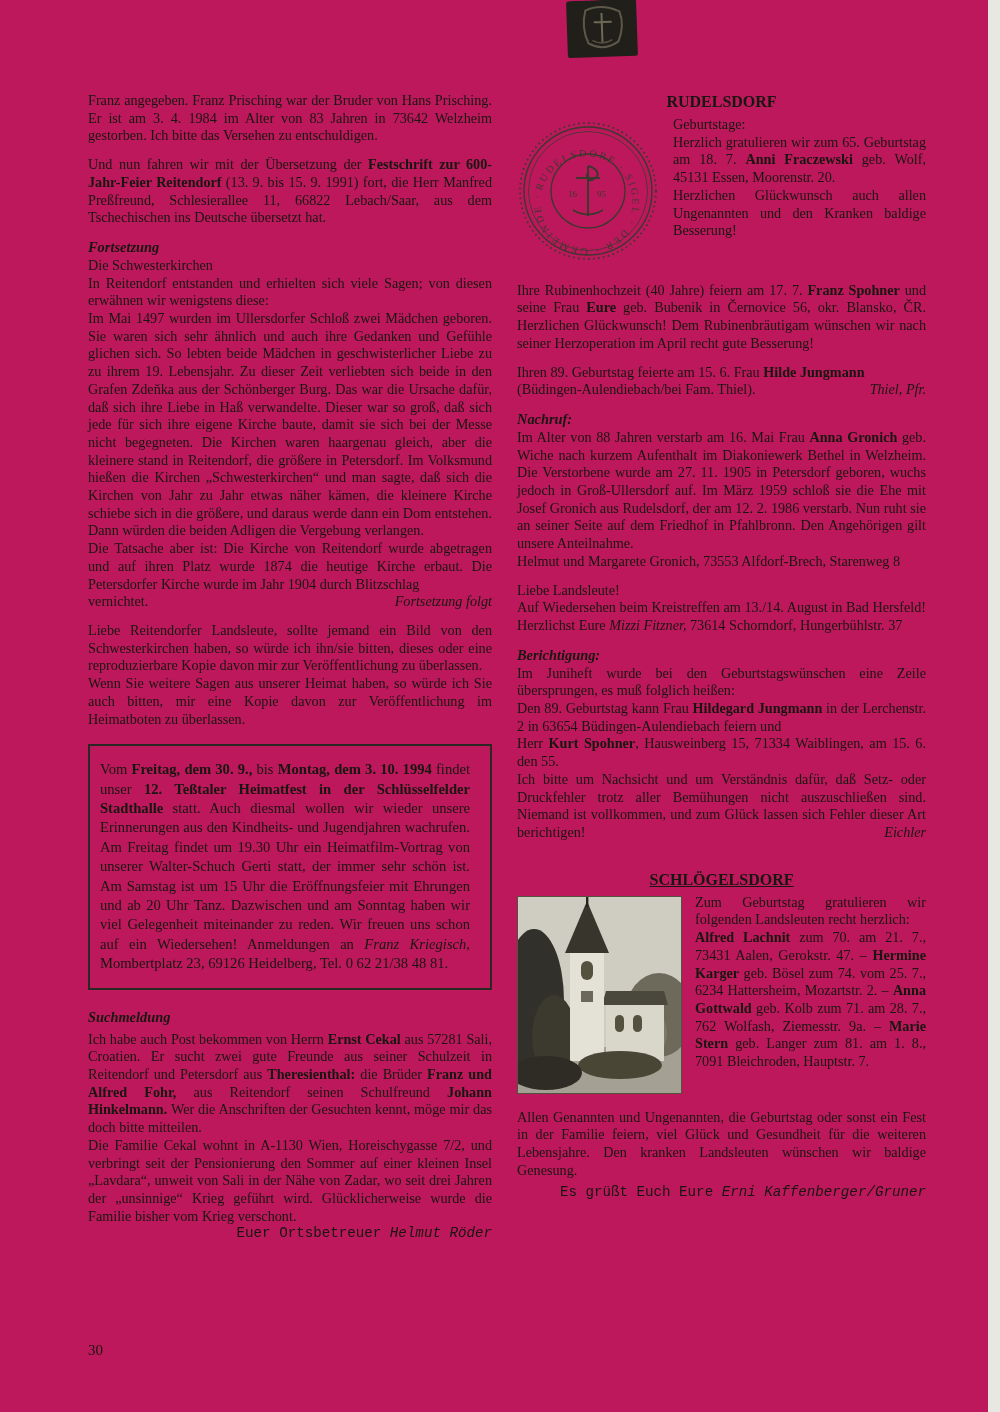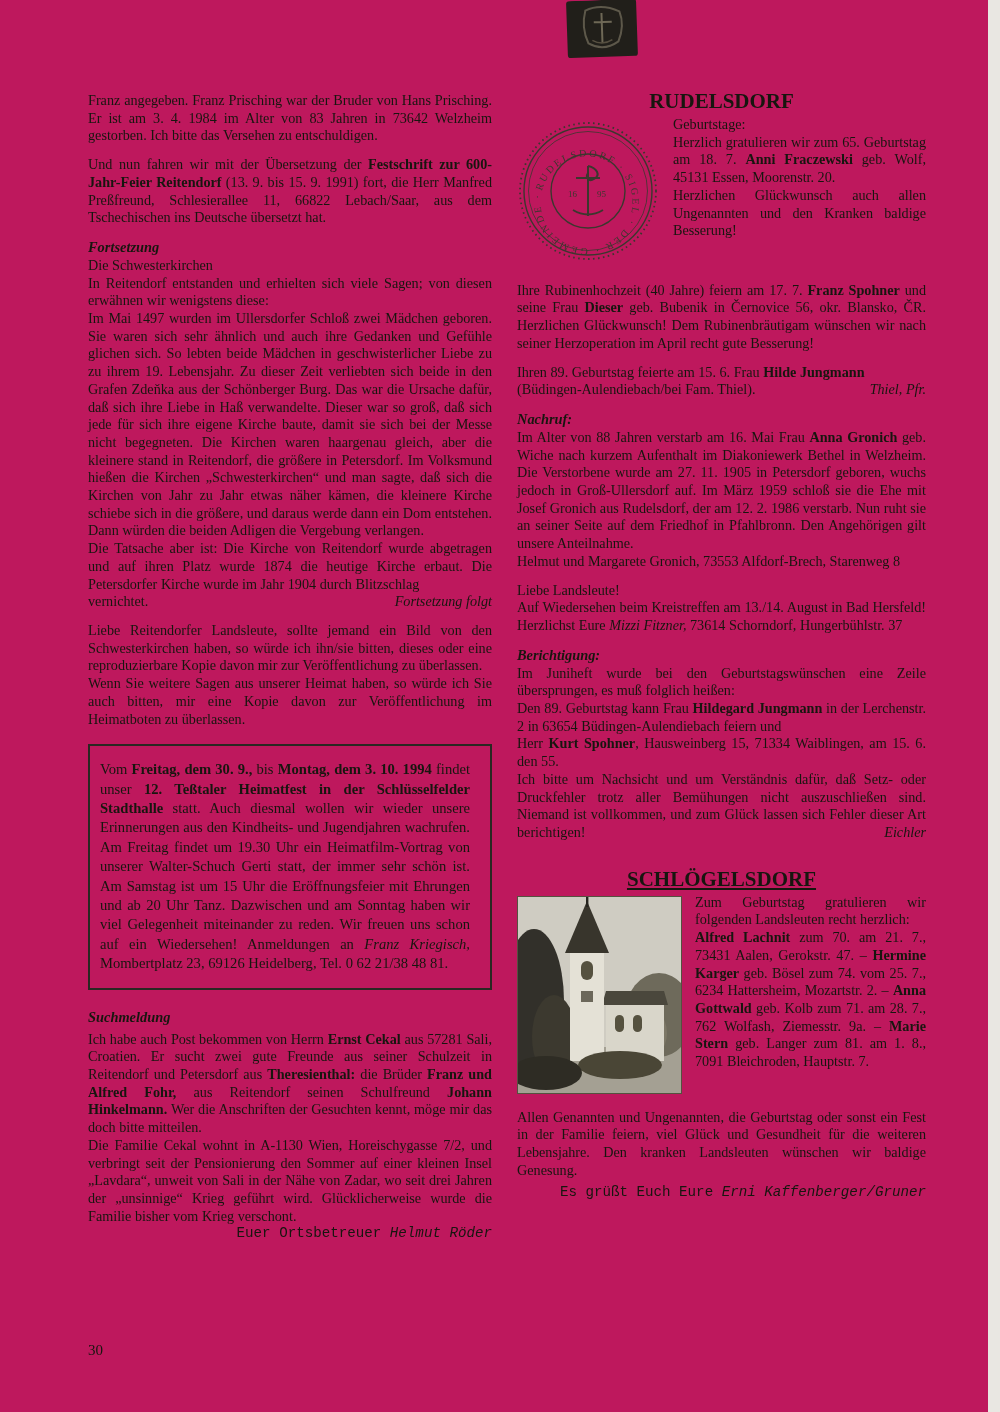--- a/index.html
+++ b/index.html
@@ -15,21 +15,21 @@
     font-size: 14.2px;
     line-height: 17.7px;
   }
   .col { position: absolute; top: 92px; }
   .col-left  { left: 88px;  width: 404px; }
   .col-right { left: 517px; width: 409px; }
   p { margin: 0; text-align: justify; hyphens: auto; }
   .gap    { margin-top: 11px; }
   .gap-sm { margin-top: 4px; }
   .gap-lg { margin-top: 28px; text-decoration: underline; }
-  h2 { margin: 0; font-size: 21px; line-height: 19px; font-weight: bold; text-align: center; }
+  h2 { margin: 0; font-size: 16px; line-height: 19px; font-weight: bold; text-align: center; }
   h3 { margin: 0; font-size: 14.4px; line-height: 19px; font-weight: bold; font-style: italic; }
   .b { font-weight: bold; }
   .i { font-style: italic; }
   .split { display: flex; justify-content: space-between; }
   .right-line { text-align: right; font-family: Liberation Mono, monospace; }
   .box {
     border: 2px solid #2a2822;
     padding: 14px 20px 14px 10px;
     margin: 16px 0 18px 0;
   }
@@ -108,21 +108,21 @@
           <text x="80" y="77" font-size="9" fill="#3b382e">95</text>
         </svg>
       </div>
       <div class="media-text">
         <p>Geburtstage:</p>
         <p>Herzlich gratulieren wir zum 65. Geburtstag am 18. 7. <span class="b">Anni Fraczewski</span> geb. Wolf, 45131 Essen, Moorenstr. 20.</p>
         <p>Herzlichen Glückwunsch auch allen Ungenannten und den Kranken baldige Besserung!</p>
       </div>
     </div>
 
-    <p class="gap">Ihre Rubinenhochzeit (40 Jahre) feiern am 17. 7. <span class="b">Franz Spohner</span> und seine Frau <span class="b">Dieser</span> geb. Bubenik in Černovice 56, okr. Blansko, ČR. Herzlichen Glückwunsch! Dem Rubinenbräutigam wünschen wir nach seiner Herzoperation im April recht gute Besserung!</p>
+    <p class="gap">Ihre Rubinenhochzeit (40 Jahre) feiern am 17. 7. <span class="b">Franz Spohner</span> und seine Frau <span class="b">Eure</span> geb. Bubenik in Černovice 56, okr. Blansko, ČR. Herzlichen Glückwunsch! Dem Rubinenbräutigam wünschen wir nach seiner Herzoperation im April recht gute Besserung!</p>
     <p class="gap">Ihren 89. Geburtstag feierte am 15. 6. Frau <span class="b">Hilde Jungmann</span></p>
     <div class="split">
       <span>(Büdingen-Aulendiebach/bei Fam. Thiel).</span>
       <span class="i">Thiel, Pfr.</span>
     </div>
 
     <h3 class="gap">Nachruf:</h3>
     <p>Im Alter von 88 Jahren verstarb am 16. Mai Frau <span class="b">Anna Gronich</span> geb. Wiche nach kurzem Aufenthalt im Diakoniewerk Bethel in Welzheim. Die Verstorbene wurde am 27. 11. 1905 in Petersdorf geboren, wuchs jedoch in Groß-Ullersdorf auf. Im März 1959 schloß sie die Ehe mit Josef Gronich aus Rudelsdorf, der am 12. 2. 1986 verstarb. Nun ruht sie an seiner Seite auf dem Friedhof in Pfahlbronn. Den Angehörigen gilt unsere Anteilnahme.</p>
     <p>Helmut und Margarete Gronich, 73553 Alfdorf-Brech, Starenweg 8</p>
 

